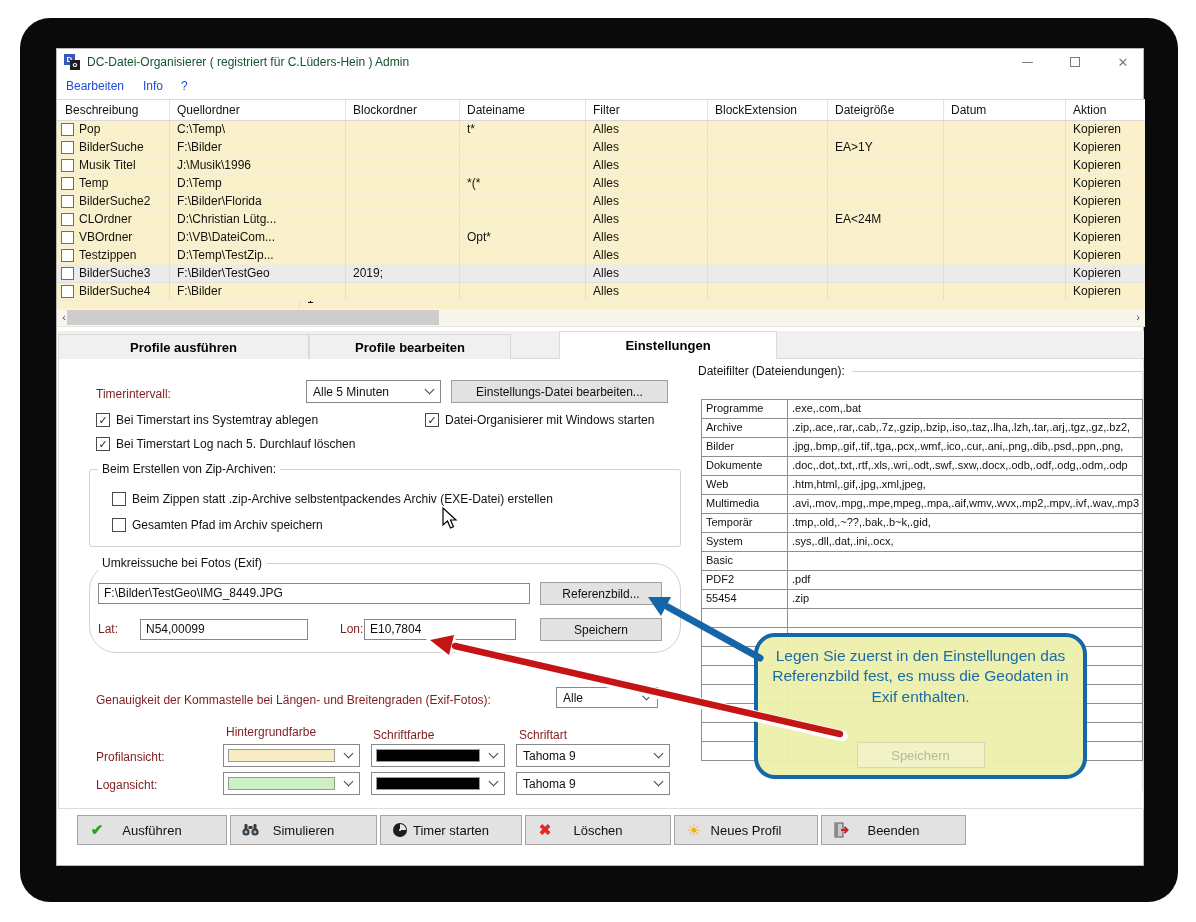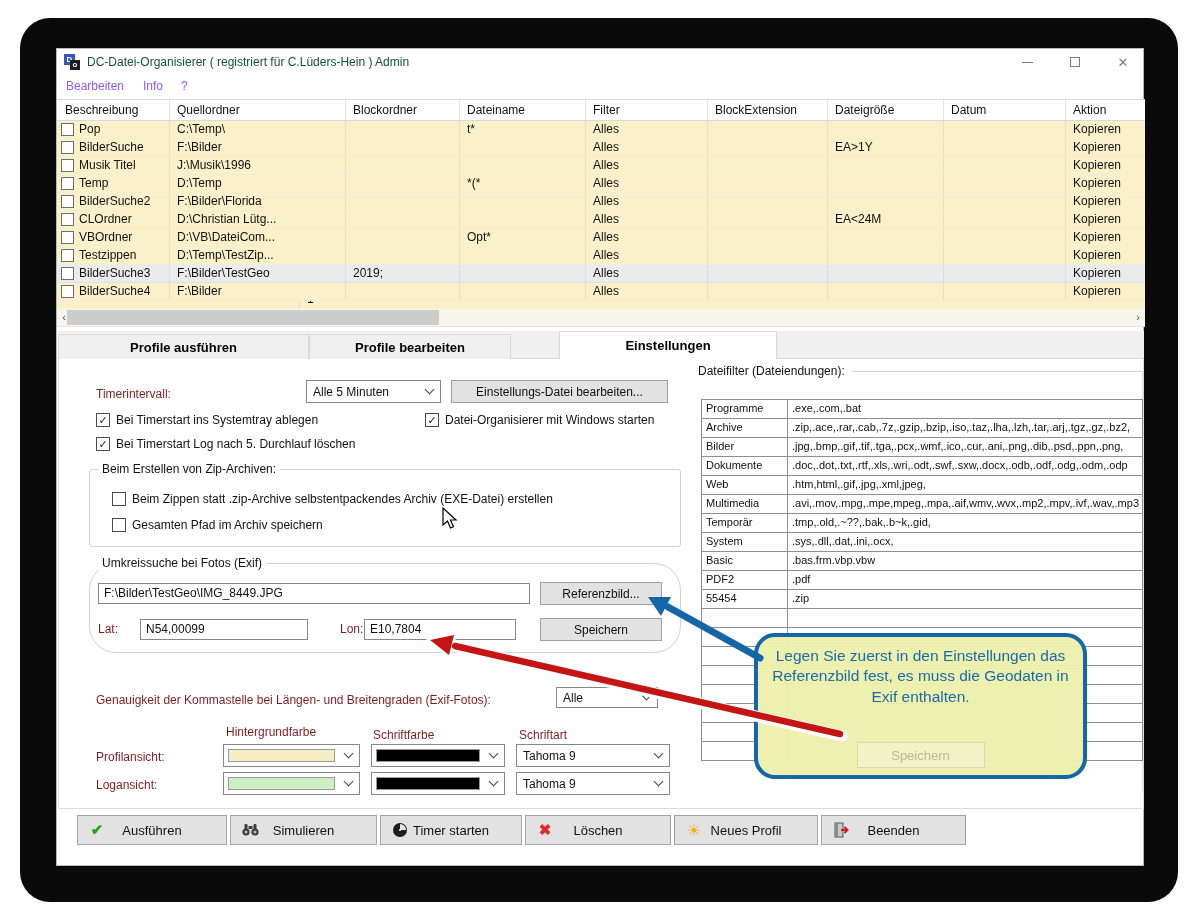--- a/index.html
+++ b/index.html
@@ -12,21 +12,21 @@
   .appicon { position:absolute; left:7px; top:5px; width:16px; height:16px; }
   .appicon .d1 { position:absolute; left:0; top:0; width:11px; height:11px; background:#3558b9; color:#fff; font-size:8px; font-weight:bold; text-align:center; line-height:11px; }
   .appicon .d2 { position:absolute; right:0; bottom:0; width:10px; height:10px; background:#1c1c1c; color:#fff; font-size:8px; font-weight:bold; text-align:center; line-height:10px; }
   .wtitle { position:absolute; left:30px; top:6px; font-size:12px; color:#14532d; white-space:nowrap; }
   .wctl { position:absolute; top:0; width:36px; height:26px; display:flex; align-items:center; justify-content:center; color:#7c7c7c; }
   .ic-min { width:11px; height:1px; background:#7c7c7c; }
   .ic-max { width:10px; height:10px; border:1px solid #7c7c7c; }
   .ic-close { font-size:13px; color:#7c7c7c; }
 
   
-  .menuitem { position:absolute; top:30px; font-size:12px; color:#8b5cf6; }
+  .menuitem { position:absolute; top:30px; font-size:12px; color:#1d4ed8; }
 
   
   .ptable { position:absolute; left:0; top:50px; width:1088px; }
   .thead { position:relative; height:22px; background:#fff; border-top:1px solid #d9d9d9; border-bottom:1px solid #d9d9d9; }
   .hc { position:absolute; top:0; height:100%; padding:3px 7px; font-size:12px; color:#111; border-left:1px solid #e3e3e3; overflow:hidden; white-space:nowrap; }
   .trow { position:relative; height:18px; background:#faf0c9; border-bottom:1px solid #f4edd6; }
   .trow.sel { background:#ebebeb; border-bottom:1px solid #e0e0e0; }
   .cell { position:absolute; top:0; height:100%; padding:1px 7px; font-size:12px; color:#111; border-left:1px solid #e7e0c6; overflow:hidden; white-space:nowrap; }
   .trow.sel .cell { border-left-color:#dcdcdc; }
   .c0 { left:0;    width:112px; border-left:none; padding-left:22px; }
@@ -408,21 +408,20 @@
         <span class="fext">.tmp,.old,.~??,.bak,.b~k,.gid,</span>
       </div>
 
       <div class="frow">
         <span class="fname">System</span>
         <span class="fext">.sys,.dll,.dat,.ini,.ocx,</span>
       </div>
 
       <div class="frow">
         <span class="fname">Basic</span>
-        <span class="fext">.bas.frm.vbp.vbw</span>
       </div>
 
       <div class="frow">
         <span class="fname">PDF2</span>
         <span class="fext">.pdf</span>
       </div>
 
       <div class="frow">
         <span class="fname">55454</span>
         <span class="fext">.zip</span>

